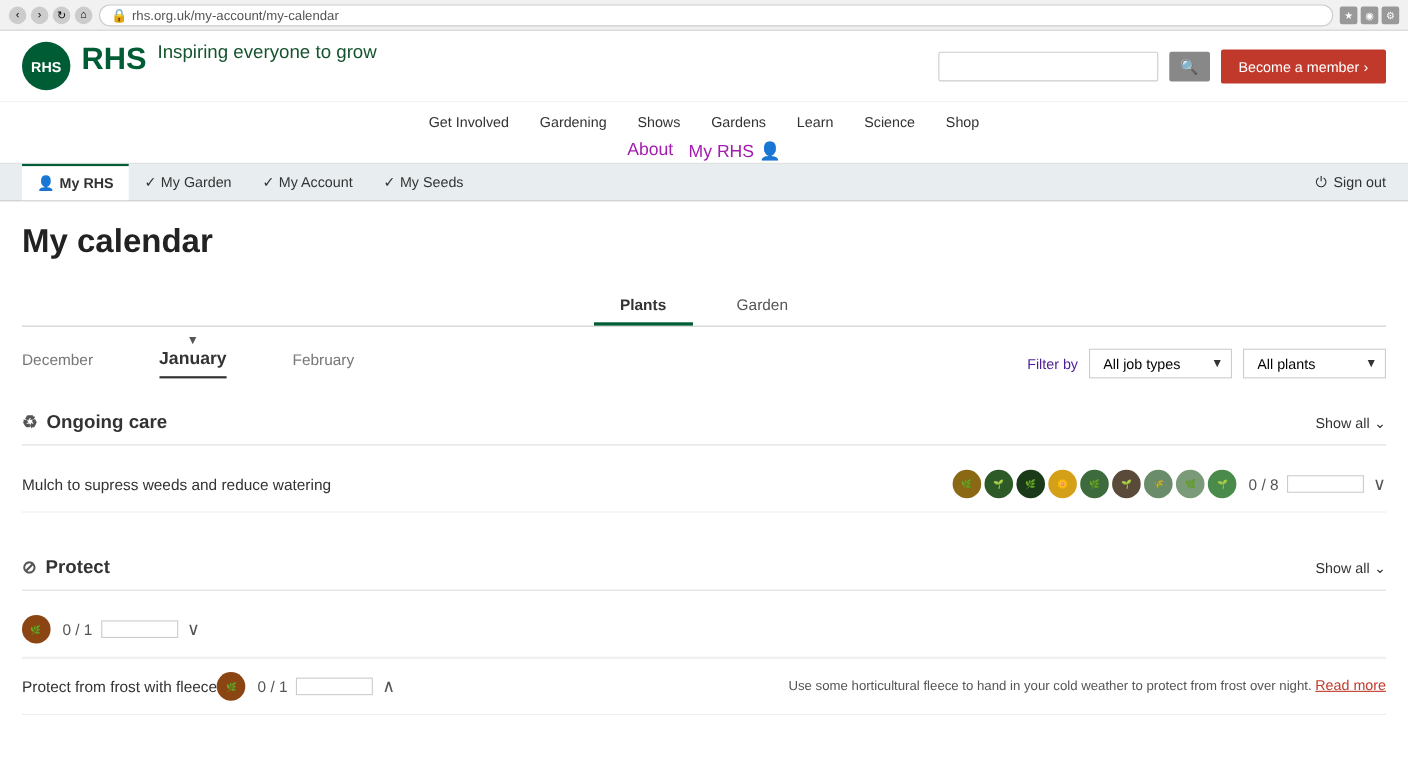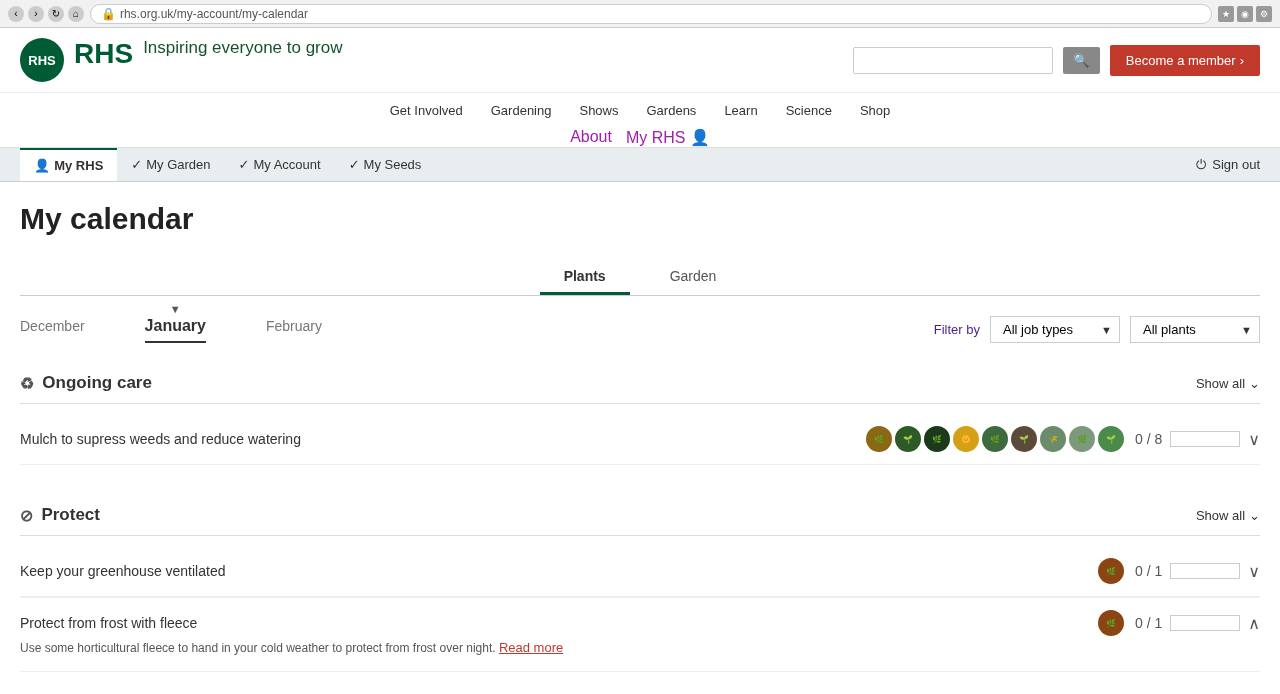--- a/index.html
+++ b/index.html
@@ -422,34 +422,33 @@
         <span class="section-icon">⊘</span>
         <span>Protect</span>
       </div>
       <button class="show-all-btn">
         <span>Show all</span>
         <span>⌄</span>
       </button>
     </div>
 
     <div class="task-row">
-      <span class="task-label">Keep your greenhouse ventilated</span>
       <div class="task-right">
         <div class="plant-avatars">
           <div class="plant-avatar single-avatar">🌿</div>
         </div>
         <span class="task-count">0 / 1</span>
         <div class="task-progress"></div>
         <span class="task-chevron">∨</span>
       </div>
     </div>
 
     <hr class="divider">
 
-    <div class="task-row" style="flex-direction:column; align-items:stretch;">
+    <div class="task-row" style="flex-direction:row; align-items:stretch;">
       <div style="display:flex; justify-content:space-between; align-items:center;">
         <span class="task-label">Protect from frost with fleece</span>
         <div class="task-right">
           <div class="plant-avatars">
             <div class="plant-avatar single-avatar">🌿</div>
           </div>
           <span class="task-count">0 / 1</span>
           <div class="task-progress"></div>
           <span class="task-chevron-up">∧</span>
         </div>

